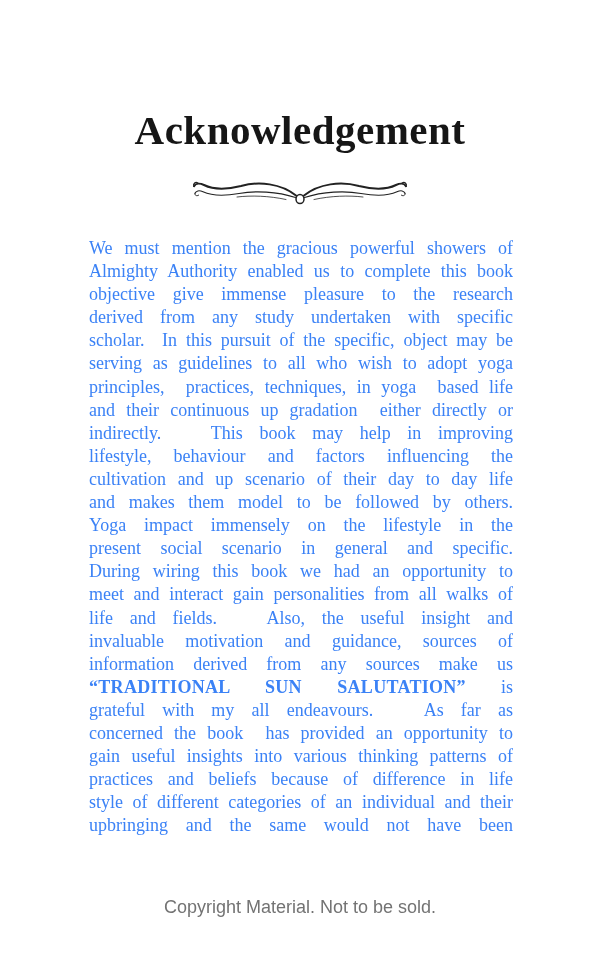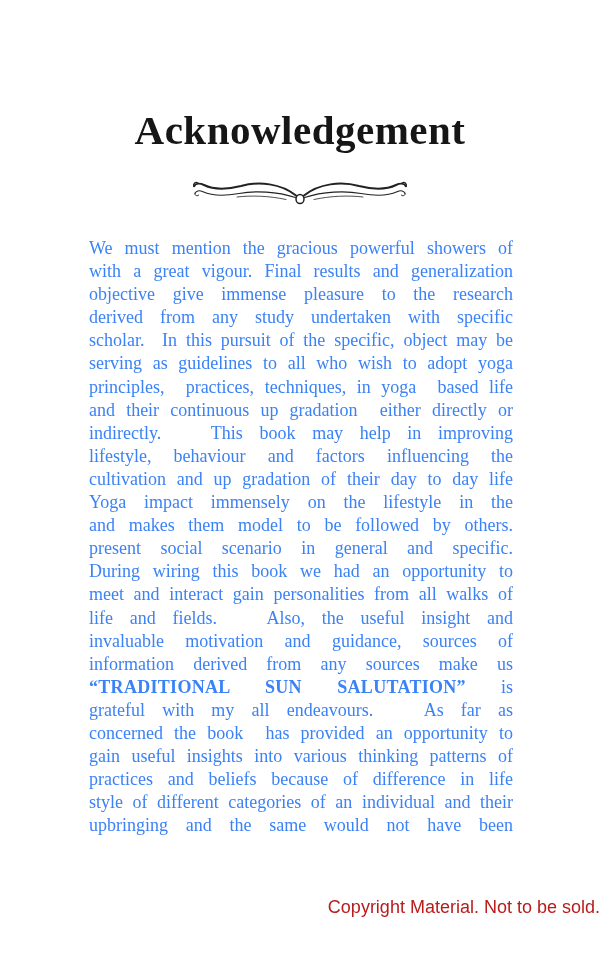--- a/index.html
+++ b/index.html
@@ -58,24 +58,24 @@
   }
   .line .b {
     font-weight: bold;
     letter-spacing: 0.3px;
   }
   .footer {
     position: absolute;
     top: 897px;
     left: 0;
     width: 100%;
-    text-align: right;
+    text-align: center;
     font-family: "Liberation Sans", sans-serif;
     font-size: 18px;
-    color: #b91c1c;
+    color: #737373;
   }
 </style>
 </head>
 <body>
 
 <div class="page">
 
   <h1 class="title">Acknowledgement</h1>
 
   <div class="flourish-wrap">
@@ -89,32 +89,32 @@
           <path d="M97 31.5 C80 27.8 62 27.3 48 29" stroke-width="0.8"></path>
         </g>
         <use href="#flourish-half" transform="translate(222,0) scale(-1,1)"></use>
         <ellipse cx="111" cy="31" rx="4" ry="4.6" stroke-width="1.5"></ellipse>
       </g>
     </svg>
   </div>
 
   <div class="body-text">
       <div class="line"><span>We must mention the gracious powerful showers of</span></div>
-      <div class="line"><span>with a great vigour. Final results and generalization</span></div>
+      <div class="line"><span>Almighty Authority enabled us to complete this book</span></div>
       <div class="line"><span>objective give immense pleasure to the research</span></div>
       <div class="line"><span>derived from any study undertaken with specific</span></div>
       <div class="line"><span>scholar.&nbsp; In this pursuit of the specific, object may be</span></div>
       <div class="line"><span>serving as guidelines to all who wish to adopt yoga</span></div>
       <div class="line"><span>principles,&nbsp; practices, techniques, in yoga&nbsp; based life</span></div>
       <div class="line"><span>and their continuous up gradation&nbsp; either directly or</span></div>
       <div class="line"><span>indirectly.&nbsp;&nbsp; This book may help in improving</span></div>
       <div class="line"><span>lifestyle, behaviour and factors influencing the</span></div>
-      <div class="line"><span>cultivation and up gradation of their day to day life</span></div>
+      <div class="line"><span>cultivation and up scenario of their day to day life</span></div>
+      <div class="line"><span>and makes them model to be followed by others.</span></div>
       <div class="line"><span>Yoga impact immensely on the lifestyle in the</span></div>
-      <div class="line"><span>and makes them model to be followed by others.</span></div>
       <div class="line"><span>present social scenario in general and specific.</span></div>
       <div class="line"><span>During wiring this book we had an opportunity to</span></div>
       <div class="line"><span>meet and interact gain personalities from all walks of</span></div>
       <div class="line"><span>life and fields.&nbsp;&nbsp; Also, the useful insight and</span></div>
       <div class="line"><span>invaluable motivation and guidance, sources of</span></div>
       <div class="line"><span>information derived from any sources make us</span></div>
       <div class="line"><span class="b">“TRADITIONAL SUN SALUTATION”</span><span> is</span></div>
       <div class="line"><span>grateful with my all endeavours.&nbsp;&nbsp; As far as</span></div>
       <div class="line"><span>concerned the book&nbsp; has provided an opportunity to</span></div>
       <div class="line"><span>gain useful insights into various thinking patterns of</span></div>

